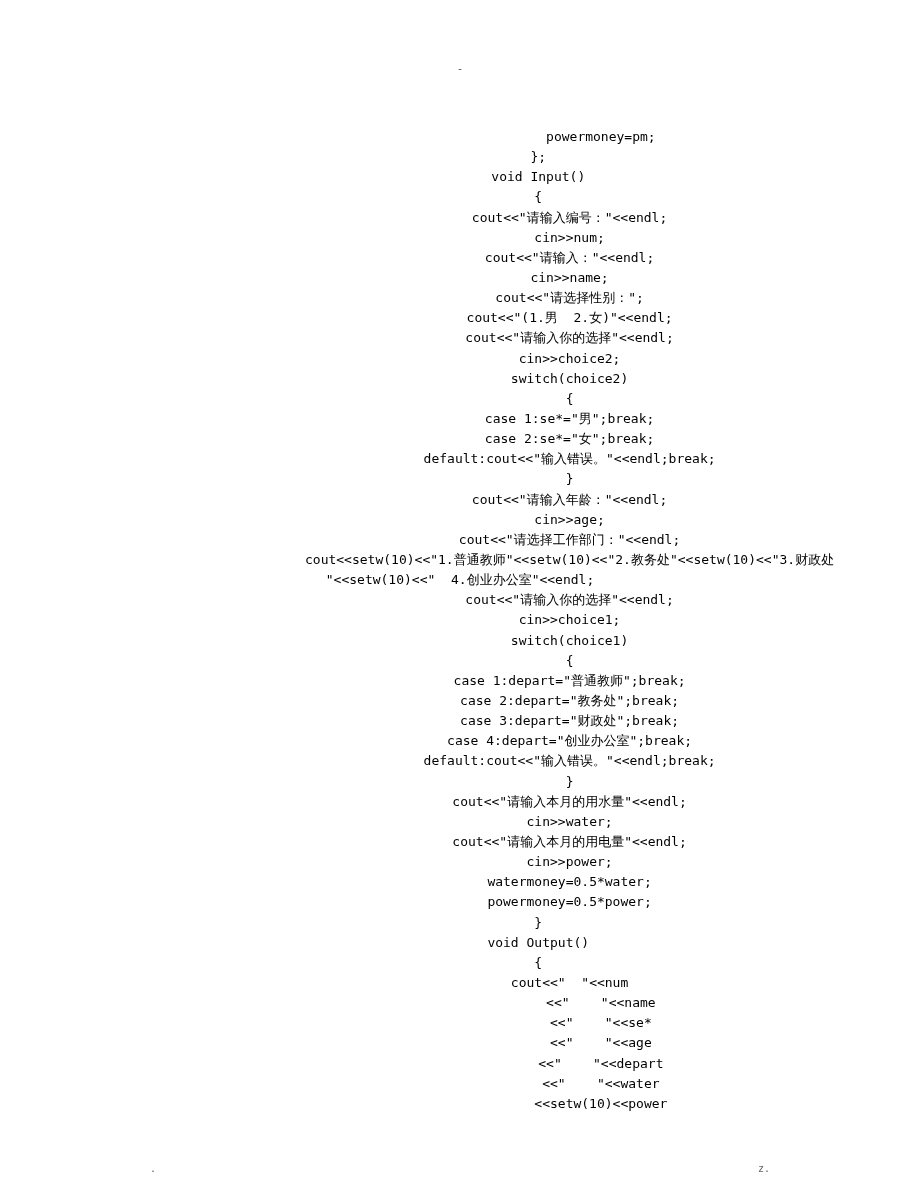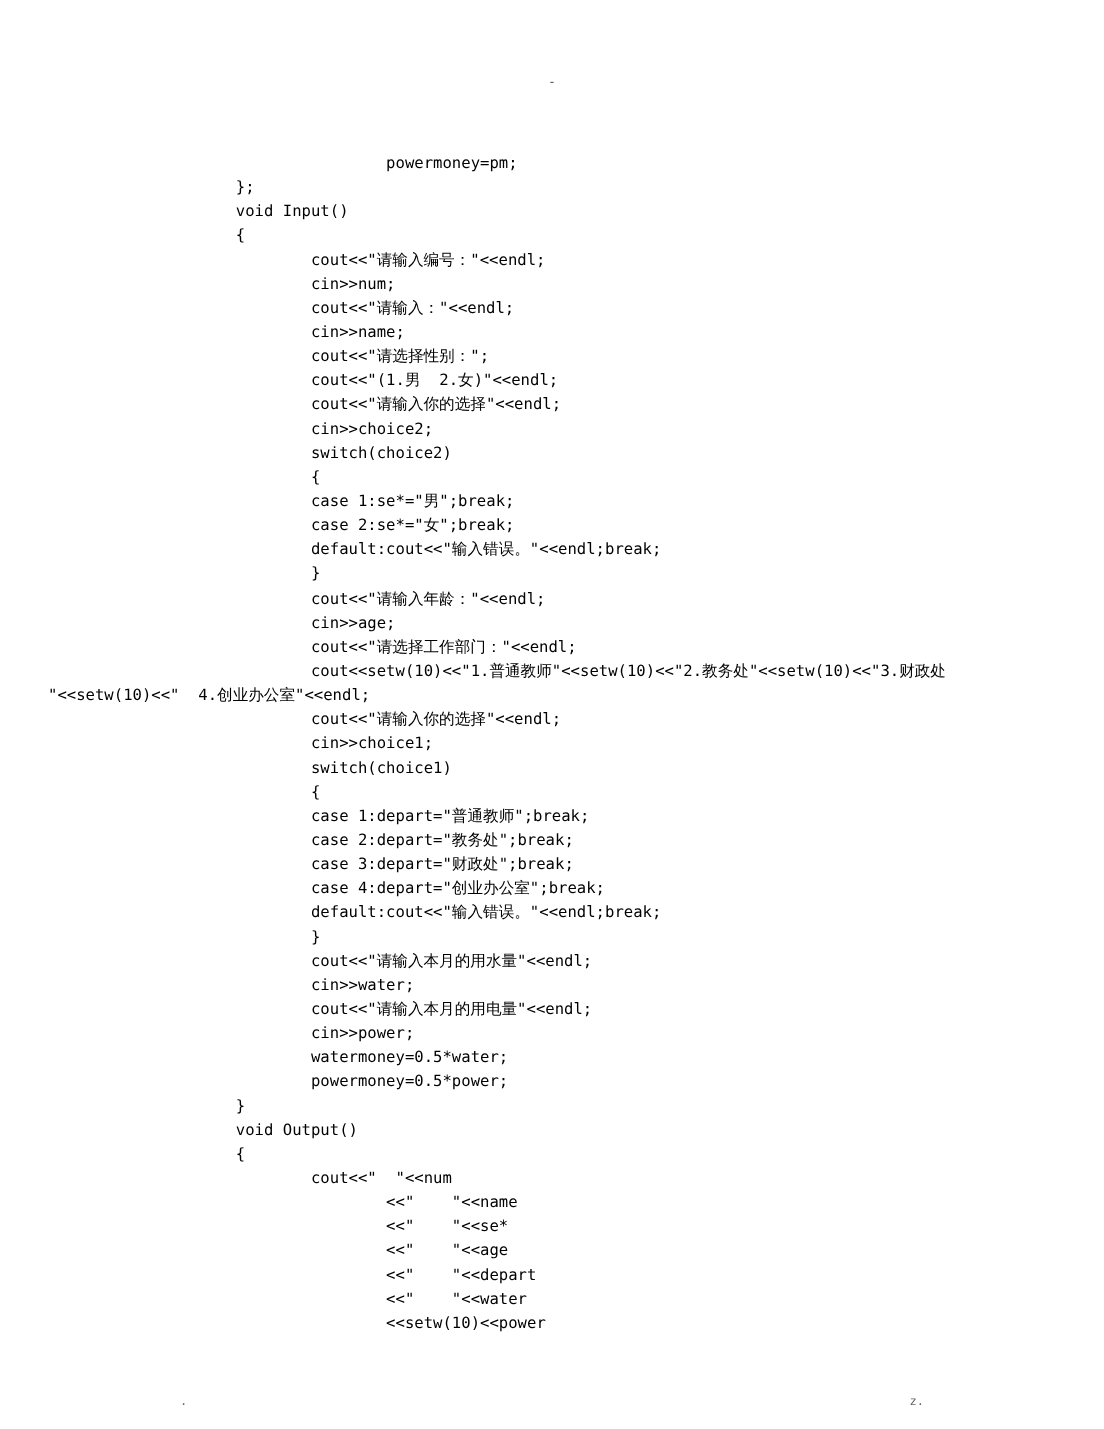--- a/index.html
+++ b/index.html
@@ -21,20 +21,21 @@
     text-align: center;
     font-size: 11px;
     color: #555;
     margin-bottom: 50px;
   }
   pre {
     margin: 0;
     font-family: "SimSun", "宋体", monospace;
     font-size: 13px;
     white-space: pre;
+    text-align: center;
   }
   .footer {
     position: absolute;
     bottom: 30px;
     left: 0;
     width: 920px;
     font-size: 10px;
     color: #666;
   }
   .footer .dot { position: absolute; left: 150px; }

